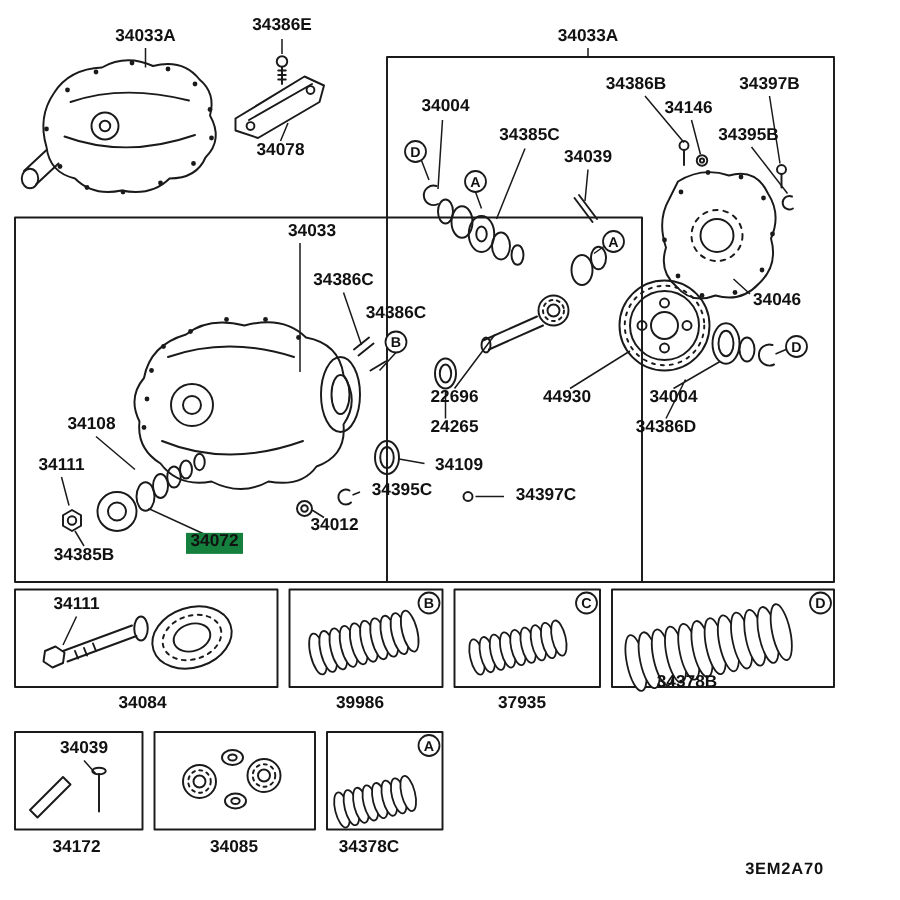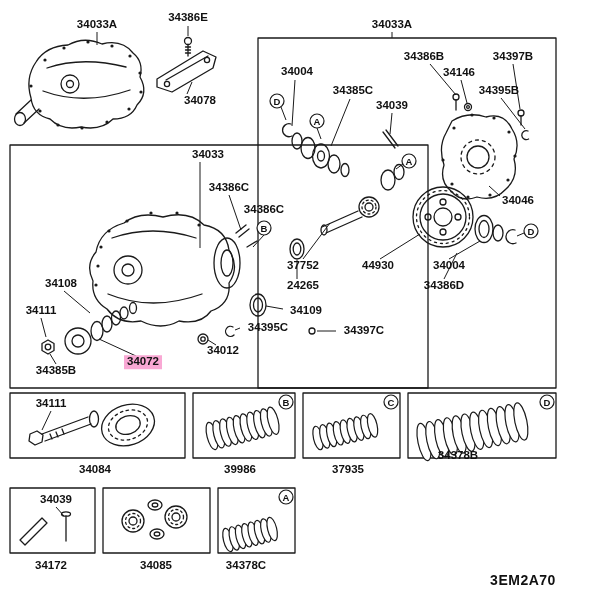--- a/index.html
+++ b/index.html
@@ -6,22 +6,22 @@
   .canvas{position:relative;width:600px;height:600px;background:#ffffff;overflow:hidden;
           font-family:"Liberation Sans","DejaVu Sans",sans-serif;}
   .canvas svg{position:absolute;left:0;top:0;}
   .art{fill:none;stroke:#1a1a1a;stroke-width:1.3;stroke-linecap:round;stroke-linejoin:round;}
   .leader{fill:none;stroke:#1a1a1a;stroke-width:1;}
   .dot{fill:#1a1a1a;stroke:none;}
   .co{fill:#ffffff;stroke:#1a1a1a;stroke-width:1.2;}
   .cot{font:bold 9.5px "Liberation Sans","DejaVu Sans",sans-serif;fill:#111;text-anchor:middle;}
   .lbl{position:absolute;transform:translate(-50%,-50%);font-weight:bold;font-size:11.5px;
        color:#111;white-space:nowrap;line-height:1;}
-  .hl{background:#f9a8d4;padding:1px 3px;}
-  .code{font-size:14px;letter-spacing:.5px;}
+  .hl{background:#15803d;padding:1px 3px;}
+  .code{font-size:11px;letter-spacing:.5px;}
 </style>
 </head>
 <body>
 
 <div class="canvas">
 
   <svg width="600" height="600" viewBox="0 0 600 600">
     <defs>
       <ellipse id="coil-sm" cx="0" cy="0" rx="4.5" ry="12" fill="#fff" stroke="#1a1a1a" stroke-width="1.2"></ellipse>
       <ellipse id="coil-md" cx="0" cy="0" rx="5" ry="14" fill="#fff" stroke="#1a1a1a" stroke-width="1.2"></ellipse>
@@ -299,34 +299,34 @@
         <text class="cot" x="547" y="405.5">D</text>
     </g>
     <g>
       <circle class="co" cx="286" cy="497" r="7"></circle>
         <text class="cot" x="286" y="500.5">A</text>
     </g>
   </svg>
 
   <div class="lbl" style="left:97px;top:25px">34033A</div>
   <div class="lbl" style="left:188px;top:18px">34386E</div>
-  <div class="lbl" style="left:200px;top:101px">34078</div>
+  <div class="lbl" style="left:187px;top:101px">34078</div>
   <div class="lbl" style="left:392px;top:25px">34033A</div>
   <div class="lbl" style="left:297px;top:72px">34004</div>
   <div class="lbl" style="left:424px;top:57px">34386B</div>
   <div class="lbl" style="left:459px;top:73px">34146</div>
   <div class="lbl" style="left:513px;top:57px">34397B</div>
   <div class="lbl" style="left:353px;top:91px">34385C</div>
   <div class="lbl" style="left:392px;top:106px">34039</div>
   <div class="lbl" style="left:499px;top:91px">34395B</div>
   <div class="lbl" style="left:518px;top:201px">34046</div>
   <div class="lbl" style="left:208px;top:155px">34033</div>
   <div class="lbl" style="left:229px;top:188px">34386C</div>
   <div class="lbl" style="left:264px;top:210px">34386C</div>
-  <div class="lbl" style="left:303px;top:266px">37752</div>
+  <div class="lbl" style="left:303px;top:266px">22696</div>
   <div class="lbl" style="left:303px;top:286px">24265</div>
   <div class="lbl" style="left:378px;top:266px">44930</div>
   <div class="lbl" style="left:449px;top:266px">34004</div>
   <div class="lbl" style="left:444px;top:286px">34386D</div>
   <div class="lbl" style="left:61px;top:284px">34108</div>
   <div class="lbl" style="left:41px;top:311px">34111</div>
   <div class="lbl" style="left:306px;top:311px">34109</div>
   <div class="lbl" style="left:268px;top:328px">34395C</div>
   <div class="lbl" style="left:364px;top:331px">34397C</div>
   <div class="lbl" style="left:223px;top:351px">34012</div>

